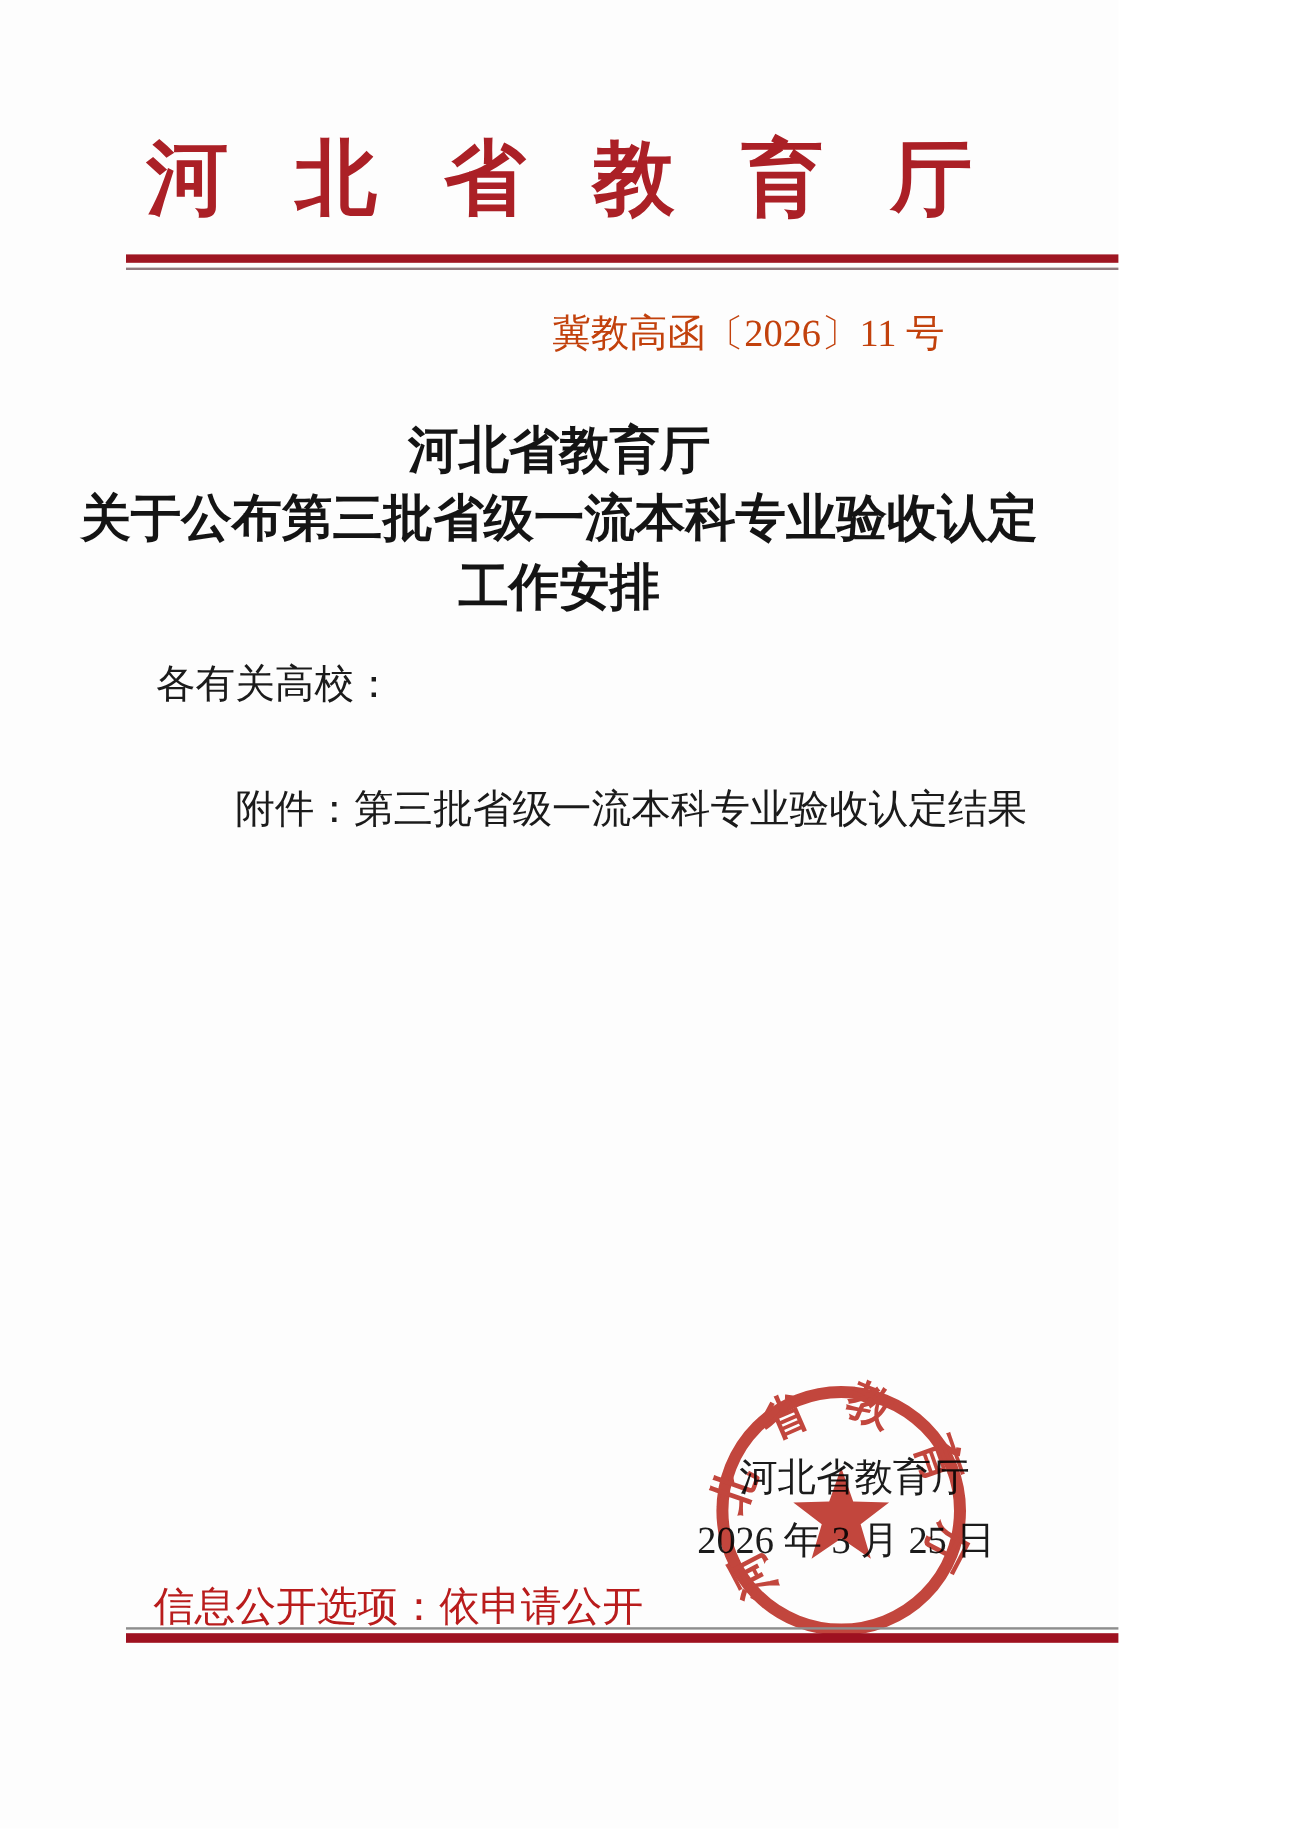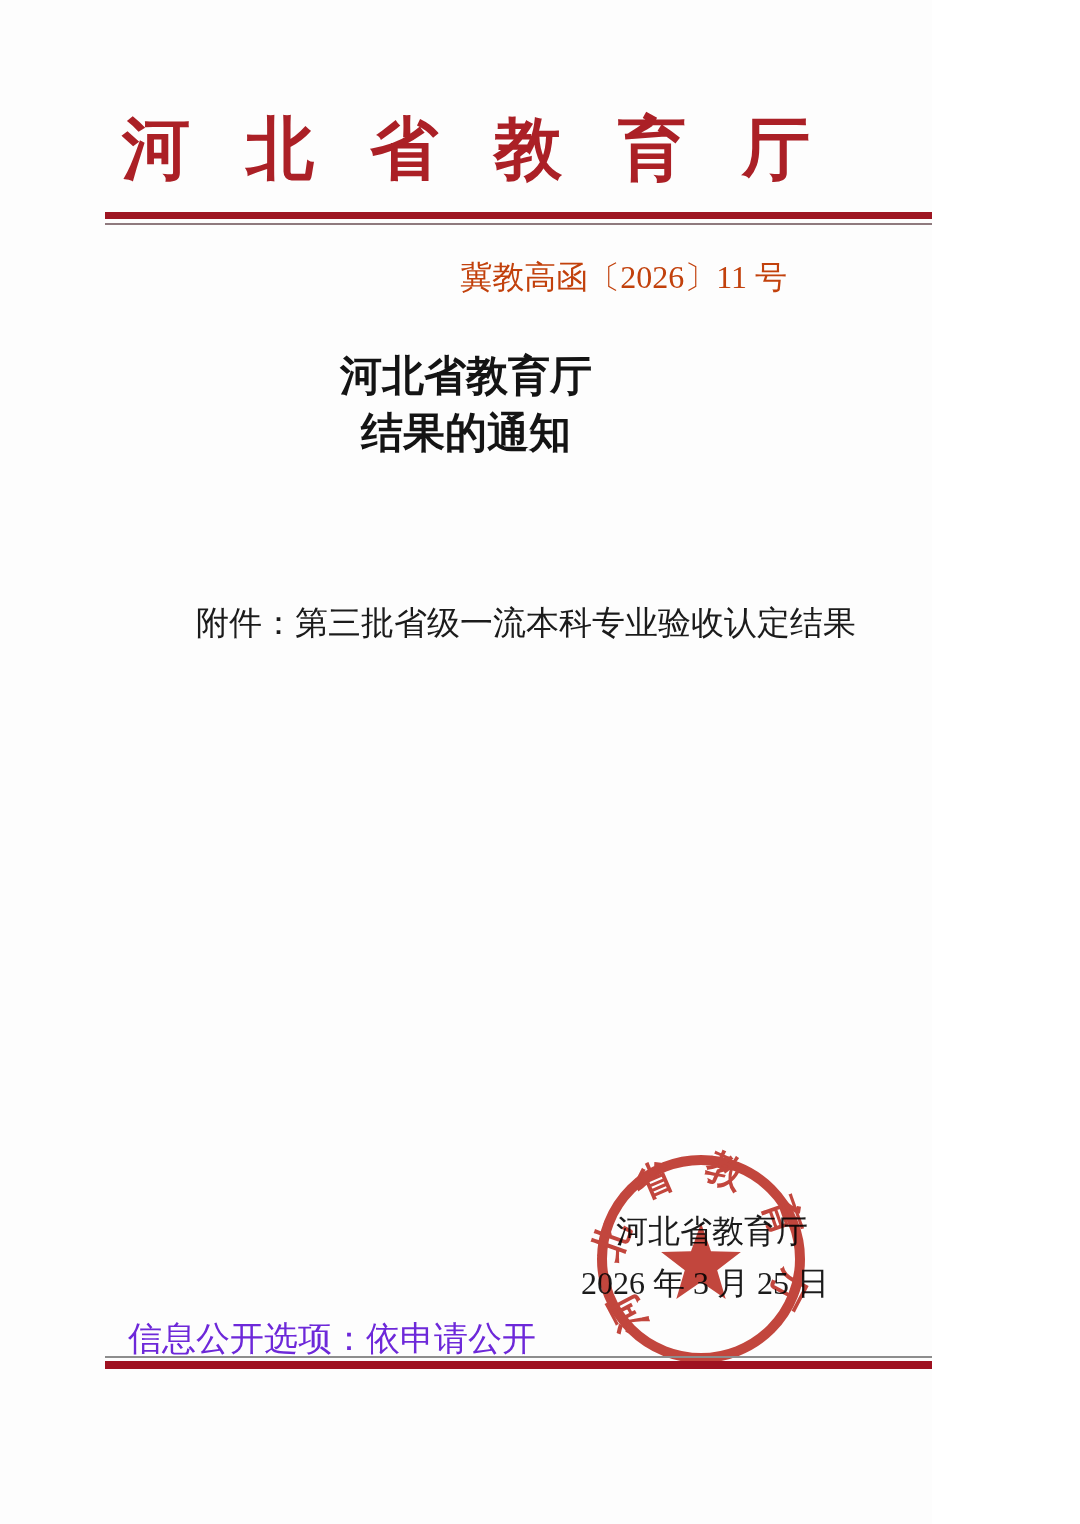--- a/index.html
+++ b/index.html
@@ -119,21 +119,21 @@
     letter-spacing: 26px;
     fill: #bf362c;
   }
 
   
   .disclosure {
     position: absolute;
     top: 1316px;
     left: 128px;
     font-size: 34px;
-    color: #6d28d9;
+    color: #b91c1c;
     white-space: nowrap;
   }
   .rule-bottom-thin {
     position: absolute;
     top: 1356px; left: 105px;
     width: 870px; height: 2px;
     background: #8d8d8d;
   }
   .rule-bottom-thick {
     position: absolute;
@@ -148,24 +148,26 @@
 <div class="page">
 
   <h1 class="org-name">河北省教育厅</h1>
   <div class="rule-top-thick"></div>
   <div class="rule-top-thin"></div>
 
   <div class="doc-number">冀教高函〔2026〕11 号</div>
 
   <div class="doc-title">
     <div>河北省教育厅</div>
-    <div>结果的通知</div>
+    <div>关于公布第三批省级一流本科专业验收认定</div>
+    <div>工作安排</div>
   </div>
 
   <div class="body-text">
+    <p class="salutation">各有关高校：</p>
     <p class="attachment">附件：第三批省级一流本科专业验收认定结果</p>
   </div>
 
   <div class="signer">河北省教育厅</div>
   <div class="sign-date">2026 年 3 月 25 日</div>
 
   <svg class="seal" viewBox="0 0 226 226" aria-hidden="true">
     <circle cx="113" cy="113" r="99" fill="none" stroke="#bf362c" stroke-width="10"></circle>
     <path id="sealArc" d="M 65 174.5 A 78 78 0 1 1 161 174.5" fill="none"></path>
     <text text-anchor="middle">

